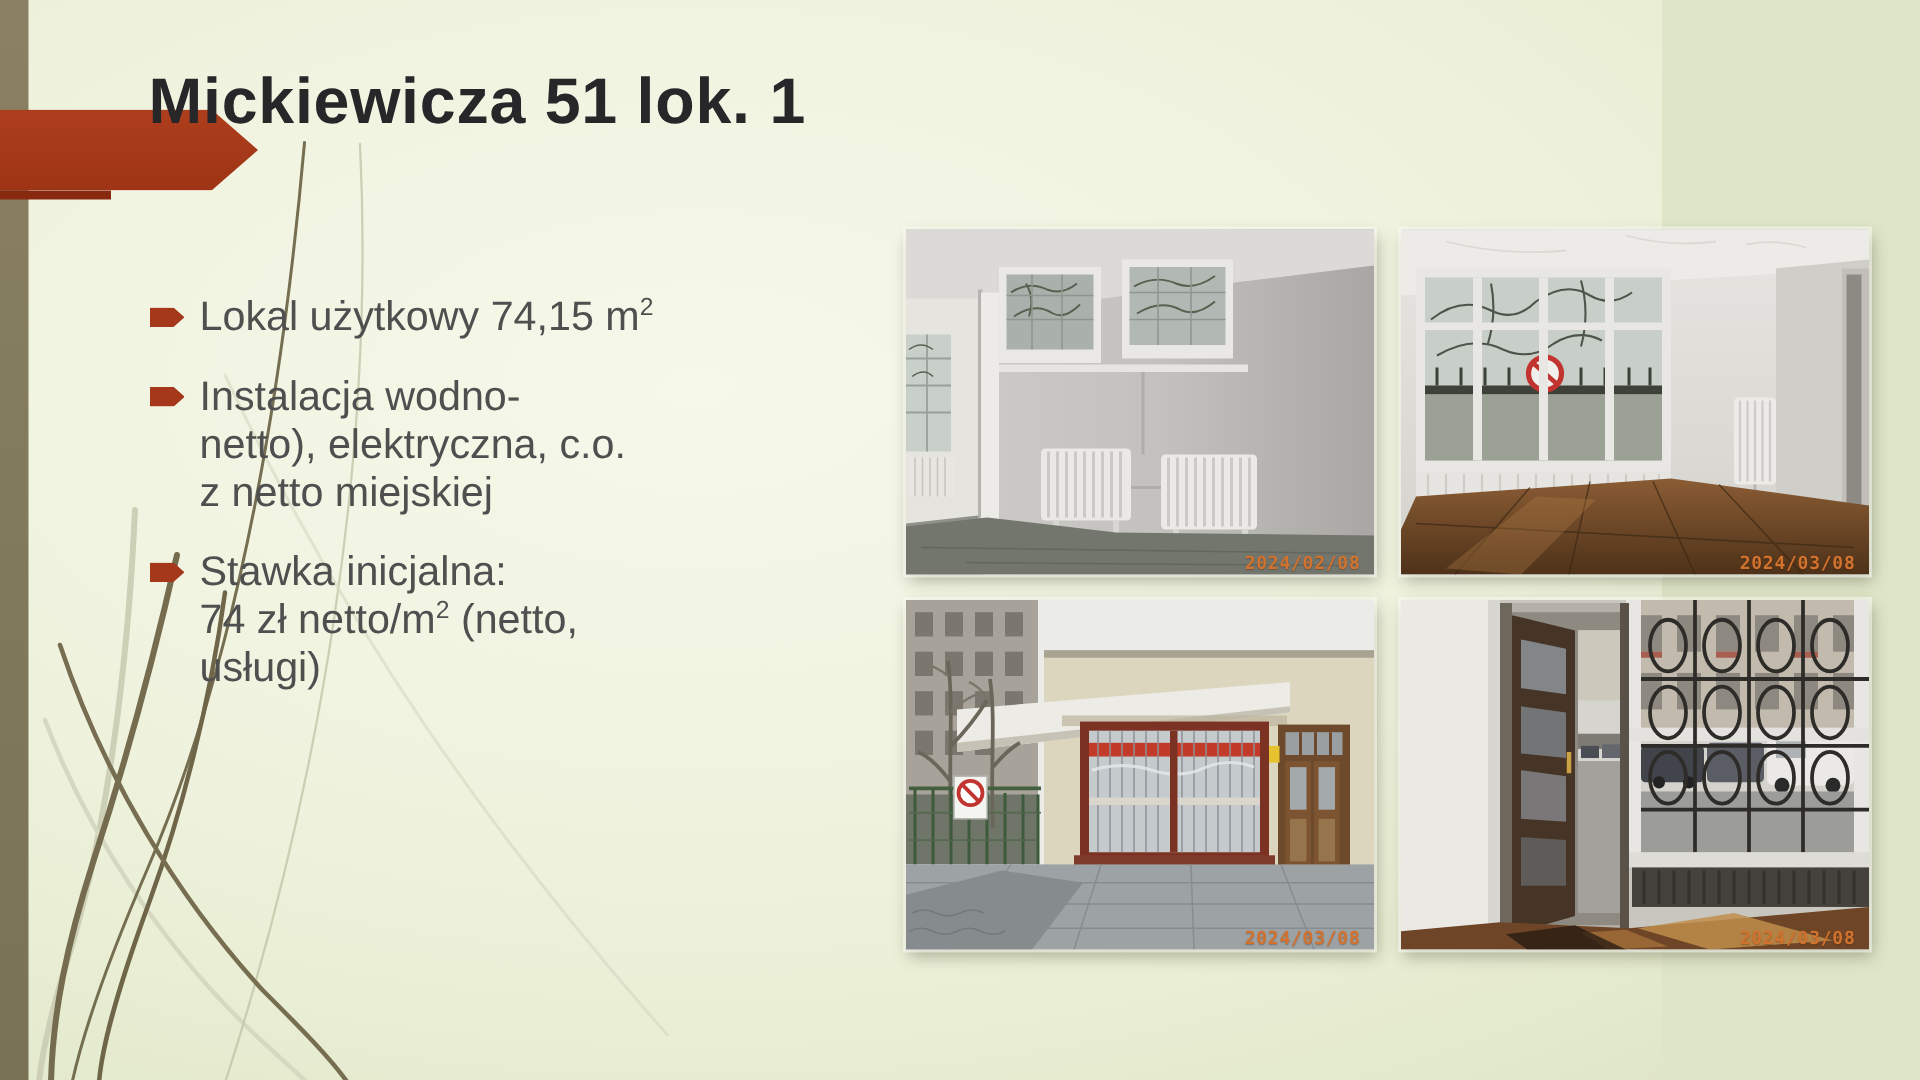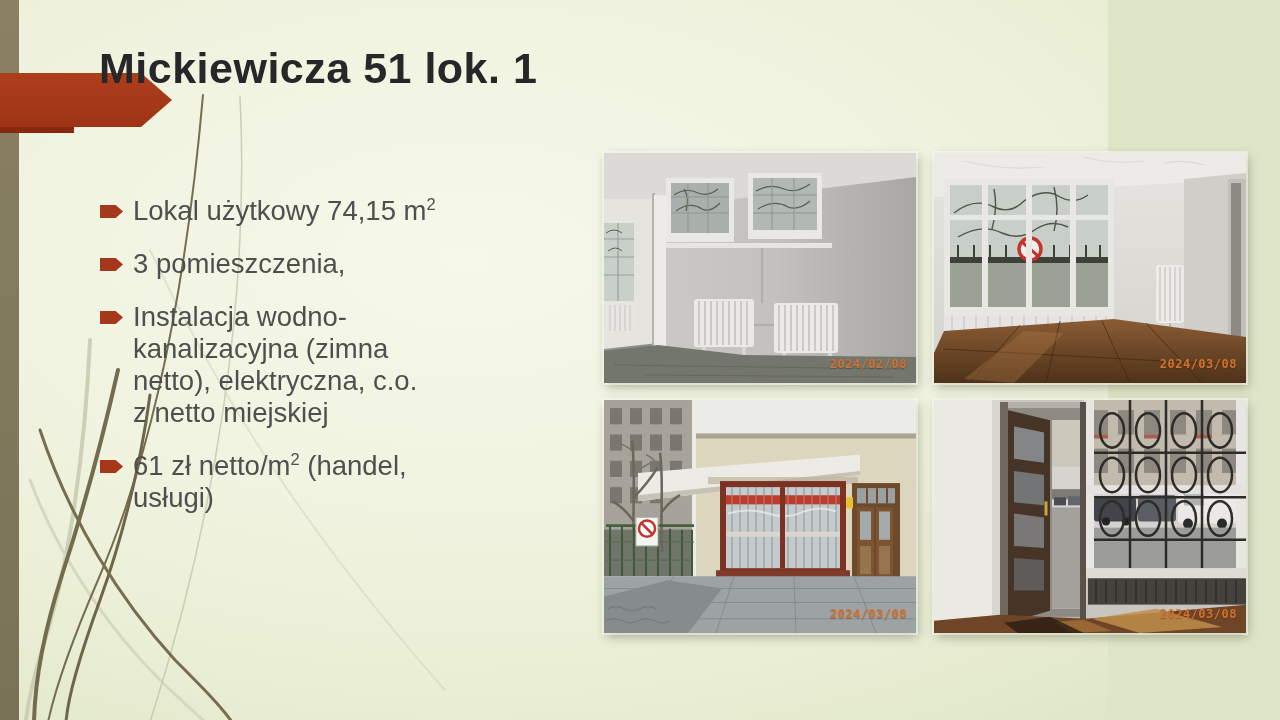--- a/index.html
+++ b/index.html
@@ -41,21 +41,21 @@
   .photo-grid{
     position:absolute;left:604px;top:153px;
     display:grid;grid-template-columns:312px 312px;grid-template-rows:230px 233px;gap:17px 18px;
   }
   .photo{
     position:relative;margin:0;background:#ccc;
     box-shadow:0 0 0 2px rgba(252,252,244,0.55), 2px 4px 10px rgba(70,70,45,0.40);
   }
   .photo svg{display:block;width:100%;height:100%;}
   .stamp{
-    position:absolute;right:9px;bottom:12px;
+    position:absolute;right:9px;bottom:1px;
     font-family:"DejaVu Sans Mono",monospace;font-weight:700;font-size:12px;
     color:#d2722f;letter-spacing:0.5px;text-shadow:0 1px 1px rgba(60,30,0,0.35);
   }
 </style>
 </head>
 <body>
 
 <div class="slide">
 
   <div class="edge-bar"></div>
@@ -81,36 +81,35 @@
   <ul class="bullets">
       <li class="bullet-item">
         <span class="bullet-marker"></span>
         <div class="bullet-text">
           <div class="bline"><span>Lokal użytkowy 74,15 m</span><sup>2</sup></div>
         </div>
       </li>
       <li class="bullet-item">
         <span class="bullet-marker"></span>
         <div class="bullet-text">
-          <div class="bline"><span>3 pomieszczenia,</span></div>
         </div>
       </li>
       <li class="bullet-item">
         <span class="bullet-marker"></span>
         <div class="bullet-text">
           <div class="bline"><span>Instalacja wodno-</span></div>
-          <div class="bline"><span>kanalizacyjna (zimna</span></div>
           <div class="bline"><span>netto), elektryczna, c.o.</span></div>
           <div class="bline"><span>z netto miejskiej</span></div>
         </div>
       </li>
       <li class="bullet-item">
         <span class="bullet-marker"></span>
         <div class="bullet-text">
-          <div class="bline"><span>61 zł netto/m</span><sup>2</sup><span> (handel,</span></div>
+          <div class="bline"><span>Stawka inicjalna:</span></div>
+          <div class="bline"><span>74 zł netto/m</span><sup>2</sup><span> (netto,</span></div>
           <div class="bline"><span>usługi)</span></div>
         </div>
       </li>
     </ul>
 
   <div class="photo-grid">
 
     <figure class="photo">
       <svg viewBox="0 0 312 230" preserveAspectRatio="none">
         <defs>

